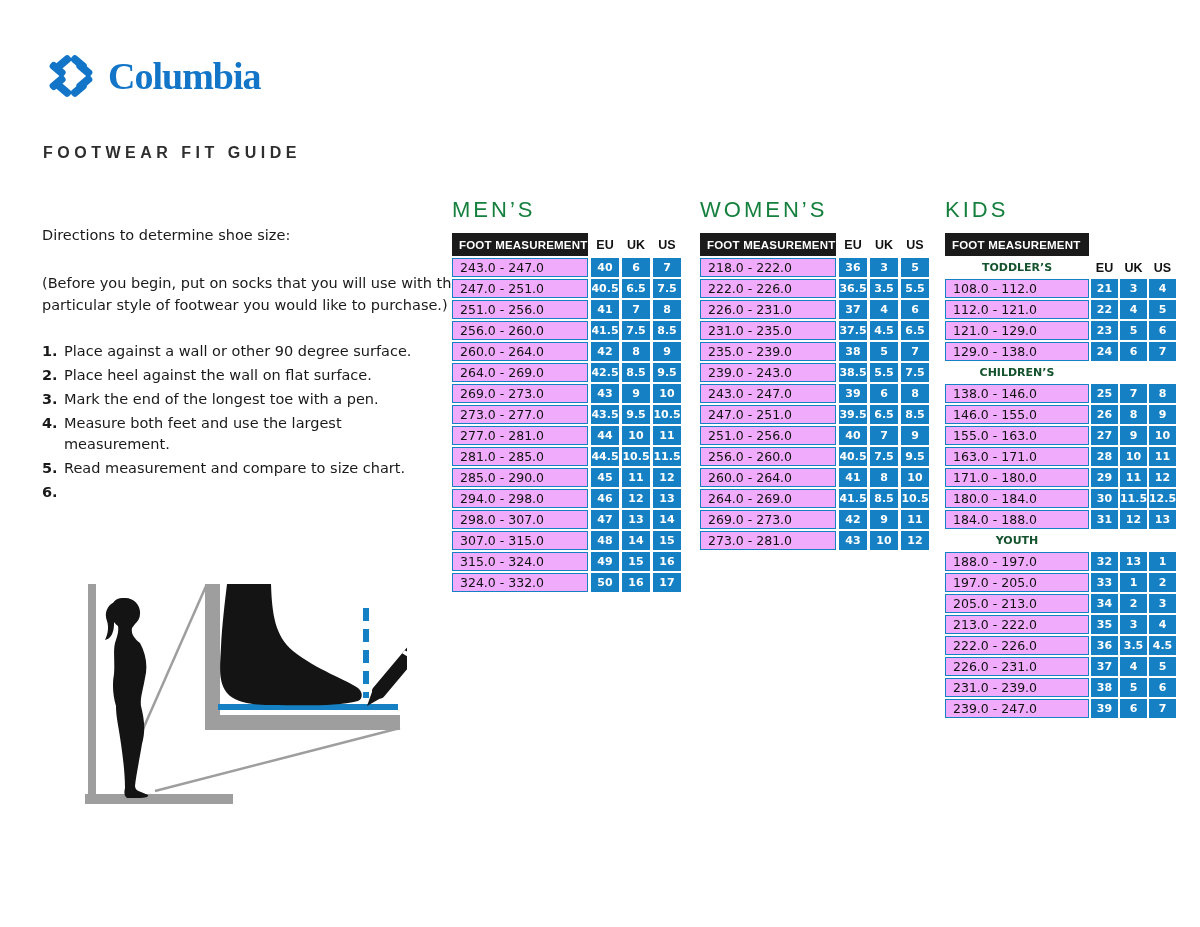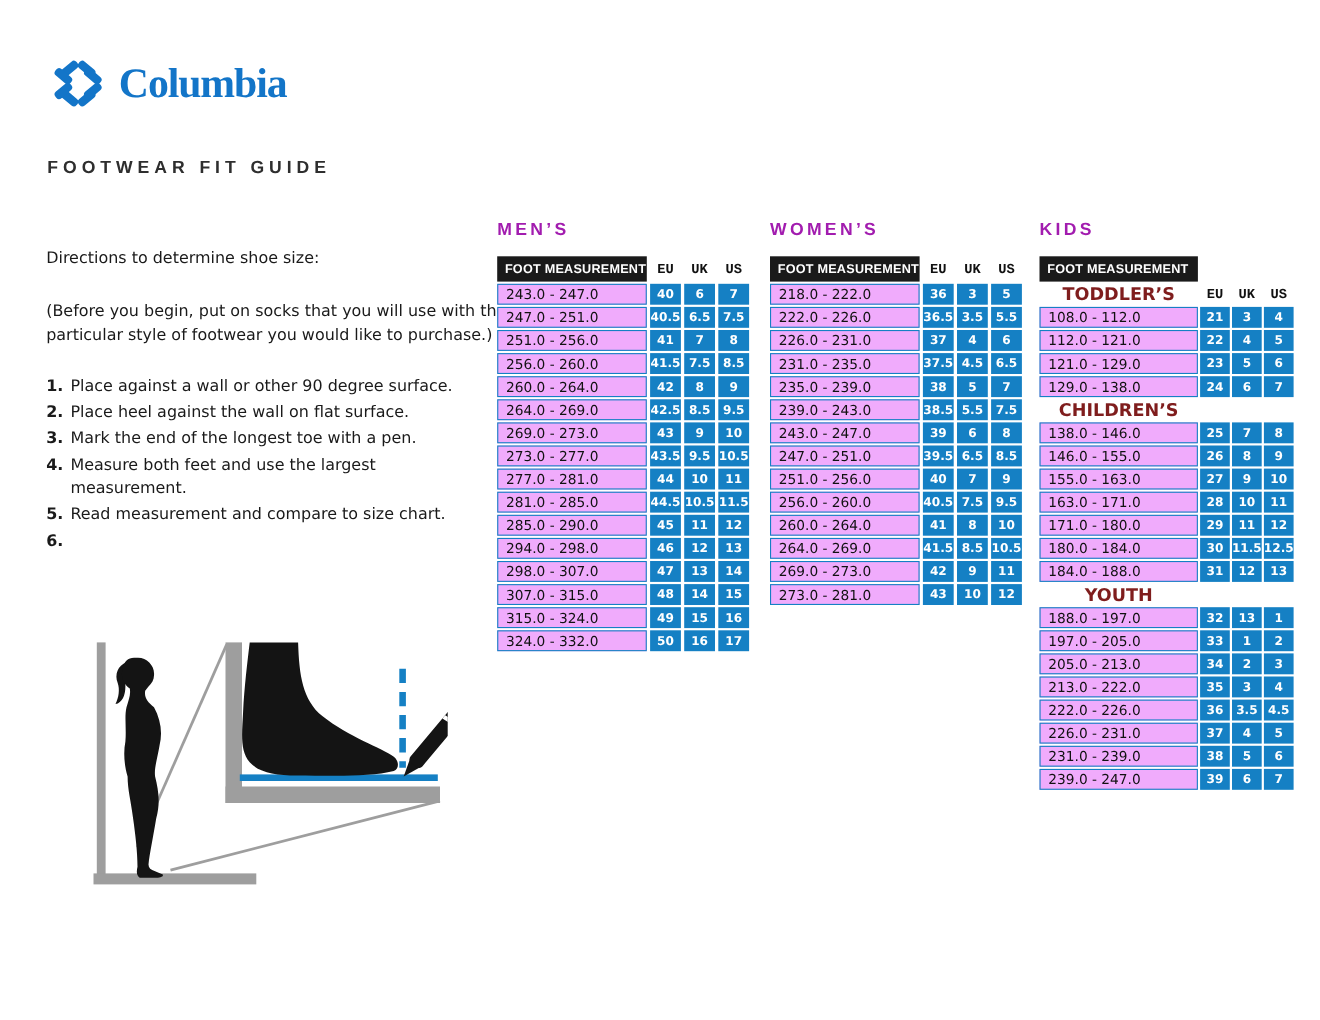--- a/index.html
+++ b/index.html
@@ -26,50 +26,50 @@
   .dir-intro{line-height:21.5px;margin-bottom:25px;}
   .step{display:flex;margin-bottom:3px;line-height:21px;}
   .step-num{font-weight:bold;flex:0 0 22px;}
   .step-text{max-width:365px;}
   
   .size-table{position:absolute;top:200px;width:232px;}
   .size-table.mens{left:452px;}
   .size-table.womens{left:700px;}
   .size-table.kids{left:945px;}
   .size-title{
-    font-family:"Liberation Sans",sans-serif;font-weight:700;font-size:16px;line-height:20px;
-    letter-spacing:3px;color:#a21caf;margin:0 0 13px 0;
+    font-family:"Liberation Sans",sans-serif;font-weight:400;font-size:22px;line-height:20px;
+    letter-spacing:3px;color:#15803d;margin:0 0 13px 0;
   }
   .size-header{display:flex;height:23px;margin-bottom:2px;}
   .fm-box{
     width:136px;background:#1a1a1a;color:#fff;display:flex;align-items:center;
     padding-left:7px;box-sizing:border-box;
     font-family:"Liberation Sans",sans-serif;font-weight:bold;font-size:11.5px;letter-spacing:.2px;text-align:center;
   }
   .kids .fm-box{width:144px;}
   .size-col-label{
     width:28px;margin-left:3px;display:flex;align-items:center;justify-content:center;
-    font-family:Liberation Mono, monospace;font-weight:bold;font-size:12.5px;color:#111;
+    font-family:Liberation Sans, sans-serif;font-weight:bold;font-size:12.5px;color:#111;
   }
   .kids .size-col-label{width:27px;margin-left:2px;}
   .size-row{display:flex;height:19px;margin-bottom:2px;}
   .range-cell{
     width:136px;box-sizing:border-box;border:1px solid #1580C4;background:#f0abfc;
     font-size:12.5px;padding-left:7px;display:flex;align-items:center;color:#111;
   }
   .kids .range-cell{width:144px;}
   .size-cell{
     width:28px;margin-left:3px;background:#1580C4;color:#fff;display:flex;align-items:center;
     justify-content:center;font-weight:bold;font-size:11px;
   }
   .kids .size-cell{width:27px;margin-left:2px;}
   .section-row{display:flex;height:19px;margin-bottom:2px;}
   .section-label{
     width:144px;display:flex;align-items:center;justify-content:center;
-    font-weight:bold;font-size:16px;color:#7f1d1d;font-family:"DejaVu Sans",sans-serif;
+    font-weight:bold;font-size:11px;color:#14532d;font-family:"DejaVu Sans",sans-serif;
   }
   
   .illu{position:absolute;left:55px;top:548px;width:352px;height:274px;}
 </style>
 </head>
 <body>
 
 <div class="canvas">
 
   <div class="logo">

